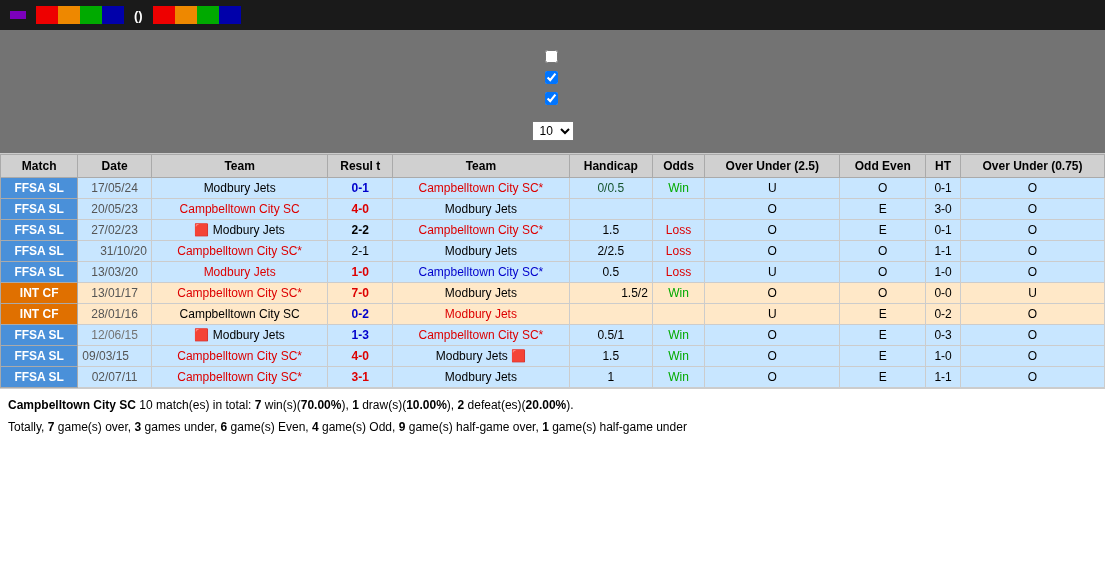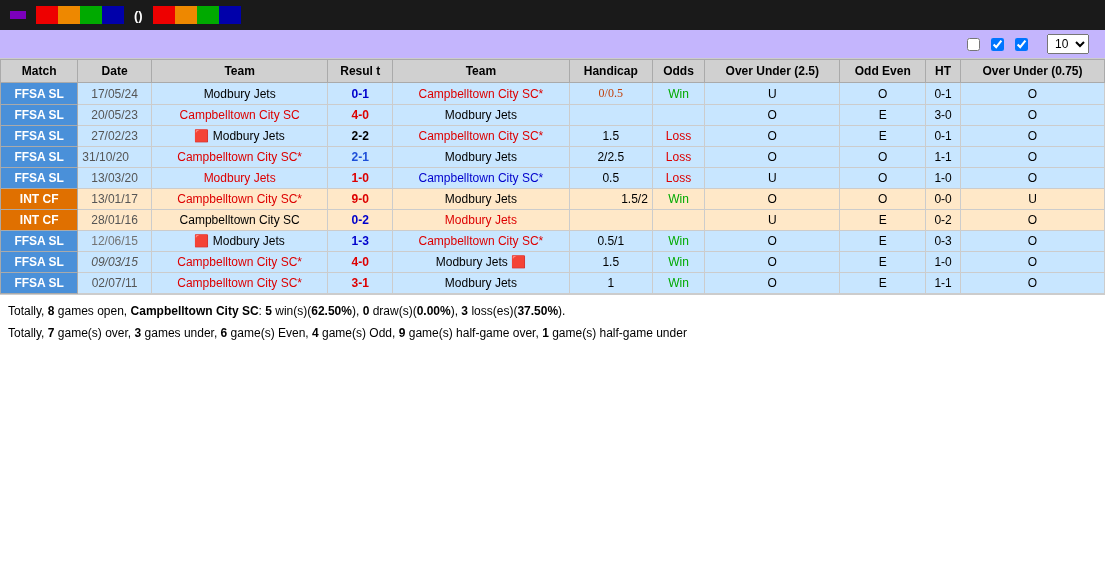--- a/index.html
+++ b/index.html
@@ -21,27 +21,28 @@
       font-size: 13px;
     }
     .match-title {
       color: #fff;
       font-size: 13px;
       font-weight: bold;
     }
     .vs { color: #00f; text-decoration: underline; }
 
     .controls-bar {
-      background: #c4b5fd;
+      background: #737373;
       padding: 4px 8px;
       display: flex;
       align-items: center;
       gap: 8px;
       font-size: 12px;
       border-bottom: 1px solid #ccc;
+      flex-direction: column;
     }
     .controls-bar label { display: flex; align-items: center; gap: 3px; }
     .controls-bar .int-cf { color: #1a69c4; font-weight: bold; }
     .controls-bar .ffsa-sl { color: #1a69c4; font-weight: bold; }
     .controls-bar select { font-size: 12px; padding: 1px 3px; }
 
     table {
       width: 100%;
       border-collapse: collapse;
       font-size: 12px;
@@ -144,21 +145,21 @@
       <th>Over Under (0.75)</th>
     </tr>
   </thead>
   <tbody id="table-body">
   <tr class="row-ffsa-sl">
         <td style="background: rgb(74, 144, 217); color: rgb(255, 255, 255); font-weight: bold; text-align: center; border: 1px solid rgb(170, 170, 170); padding: 3px 4px;">FFSA SL</td>
         <td style="color: rgb(85, 85, 85); text-align: center;">17/05/24</td>
         <td style="color: rgb(0, 0, 0); text-align: center;">Modbury Jets</td>
         <td style="color: rgb(0, 0, 204); font-weight: bold; text-align: center;">0-1</td>
         <td style="color: rgb(221, 0, 0); text-align: center;">Campbelltown City SC*</td>
-        <td style="color: #c2410c; text-align: center; font-family: Liberation Serif, serif;">0/0.5</td>
+        <td style="color: #14532d; text-align: center;">0/0.5</td>
         <td style="color: rgb(0, 170, 0); text-align: center;">Win</td>
         <td style="color: rgb(0, 0, 0); text-align: center;">U</td>
         <td style="color: rgb(0, 0, 0); text-align: center;">O</td>
         <td style="color: rgb(0, 0, 0); text-align: center;">0-1</td>
         <td style="color: rgb(0, 0, 0); text-align: center;">O</td>
       </tr>
       <tr class="row-ffsa-sl">
         <td style="background: rgb(74, 144, 217); color: rgb(255, 255, 255); font-weight: bold; text-align: center; border: 1px solid rgb(170, 170, 170); padding: 3px 4px;">FFSA SL</td>
         <td style="color: rgb(85, 85, 85); text-align: center;">20/05/23</td>
         <td style="color: rgb(221, 0, 0); text-align: center;">Campbelltown City SC</td>
@@ -179,23 +180,23 @@
         <td style="color: rgb(221, 0, 0); text-align: center;">Campbelltown City SC*</td>
         <td style="color: rgb(0, 0, 0); text-align: center;">1.5</td>
         <td style="color: rgb(221, 0, 0); text-align: center;">Loss</td>
         <td style="color: rgb(0, 0, 0); text-align: center;">O</td>
         <td style="color: rgb(0, 0, 0); text-align: center;">E</td>
         <td style="color: rgb(0, 0, 0); text-align: center;">0-1</td>
         <td style="color: rgb(0, 0, 0); text-align: center;">O</td>
       </tr>
       <tr class="row-ffsa-sl">
         <td style="background: rgb(74, 144, 217); color: rgb(255, 255, 255); font-weight: bold; text-align: center; border: 1px solid rgb(170, 170, 170); padding: 3px 4px;">FFSA SL</td>
-        <td style="color: rgb(85, 85, 85); text-align: left;">31/10/20</td>
-        <td style="color: rgb(221, 0, 0); text-align: center;">Campbelltown City SC*</td>
-        <td style="color: #1d4ed8; font-weight: bold; text-align: center;">2-1</td>
+        <td style="color: rgb(85, 85, 85); text-align: right;">31/10/20</td>
+        <td style="color: rgb(221, 0, 0); text-align: center;">Campbelltown City SC*</td>
+        <td style="color: #000000; font-weight: normal; text-align: center;">2-1</td>
         <td style="color: rgb(0, 0, 0); text-align: center;">Modbury Jets</td>
         <td style="color: rgb(0, 0, 0); text-align: center;">2/2.5</td>
         <td style="color: rgb(221, 0, 0); text-align: center;">Loss</td>
         <td style="color: rgb(0, 0, 0); text-align: center;">O</td>
         <td style="color: rgb(0, 0, 0); text-align: center;">O</td>
         <td style="color: rgb(0, 0, 0); text-align: center;">1-1</td>
         <td style="color: rgb(0, 0, 0); text-align: center;">O</td>
       </tr>
       <tr class="row-ffsa-sl">
         <td style="background: rgb(74, 144, 217); color: rgb(255, 255, 255); font-weight: bold; text-align: center; border: 1px solid rgb(170, 170, 170); padding: 3px 4px;">FFSA SL</td>
@@ -207,21 +208,21 @@
         <td style="color: rgb(221, 0, 0); text-align: center;">Loss</td>
         <td style="color: rgb(0, 0, 0); text-align: center;">U</td>
         <td style="color: rgb(0, 0, 0); text-align: center;">O</td>
         <td style="color: rgb(0, 0, 0); text-align: center;">1-0</td>
         <td style="color: rgb(0, 0, 0); text-align: center;">O</td>
       </tr>
       <tr class="row-int-cf">
         <td style="background: rgb(224, 112, 0); color: rgb(255, 255, 255); font-weight: bold; text-align: center; border: 1px solid rgb(170, 170, 170); padding: 3px 4px;">INT CF</td>
         <td style="color: rgb(85, 85, 85); text-align: center;">13/01/17</td>
         <td style="color: rgb(221, 0, 0); text-align: center;">Campbelltown City SC*</td>
-        <td style="color: rgb(221, 0, 0); font-weight: bold; text-align: center;">9-0</td>
+        <td style="color: rgb(221, 0, 0); font-weight: bold; text-align: center;">7-0</td>
         <td style="color: rgb(0, 0, 0); text-align: center;">Modbury Jets</td>
         <td style="color: rgb(0, 0, 0); text-align: right;">1.5/2</td>
         <td style="color: rgb(0, 170, 0); text-align: center;">Win</td>
         <td style="color: rgb(0, 0, 0); text-align: center;">O</td>
         <td style="color: rgb(0, 0, 0); text-align: center;">O</td>
         <td style="color: rgb(0, 0, 0); text-align: center;">0-0</td>
         <td style="color: rgb(0, 0, 0); text-align: center;">U</td>
       </tr>
       <tr class="row-int-cf">
         <td style="background: rgb(224, 112, 0); color: rgb(255, 255, 255); font-weight: bold; text-align: center; border: 1px solid rgb(170, 170, 170); padding: 3px 4px;">INT CF</td>
@@ -244,21 +245,21 @@
         <td style="color: rgb(221, 0, 0); text-align: center;">Campbelltown City SC*</td>
         <td style="color: rgb(0, 0, 0); text-align: center;">0.5/1</td>
         <td style="color: rgb(0, 170, 0); text-align: center;">Win</td>
         <td style="color: rgb(0, 0, 0); text-align: center;">O</td>
         <td style="color: rgb(0, 0, 0); text-align: center;">E</td>
         <td style="color: rgb(0, 0, 0); text-align: center;">0-3</td>
         <td style="color: rgb(0, 0, 0); text-align: center;">O</td>
       </tr>
       <tr class="row-ffsa-sl">
         <td style="background: rgb(74, 144, 217); color: rgb(255, 255, 255); font-weight: bold; text-align: center; border: 1px solid rgb(170, 170, 170); padding: 3px 4px;">FFSA SL</td>
-        <td style="color: rgb(85, 85, 85); text-align: center; font-style: italic;">09/03/15</td>
+        <td style="color: rgb(85, 85, 85); text-align: left;">09/03/15</td>
         <td style="color: rgb(221, 0, 0); text-align: center;">Campbelltown City SC*</td>
         <td style="color: rgb(221, 0, 0); font-weight: bold; text-align: center;">4-0</td>
         <td style="color: rgb(0, 0, 0); text-align: center;">Modbury Jets 🟥</td>
         <td style="color: rgb(0, 0, 0); text-align: center;">1.5</td>
         <td style="color: rgb(0, 170, 0); text-align: center;">Win</td>
         <td style="color: rgb(0, 0, 0); text-align: center;">O</td>
         <td style="color: rgb(0, 0, 0); text-align: center;">E</td>
         <td style="color: rgb(0, 0, 0); text-align: center;">1-0</td>
         <td style="color: rgb(0, 0, 0); text-align: center;">O</td>
       </tr>
@@ -273,18 +274,18 @@
         <td style="color: rgb(0, 0, 0); text-align: center;">O</td>
         <td style="color: rgb(0, 0, 0); text-align: center;">E</td>
         <td style="color: rgb(0, 0, 0); text-align: center;">1-1</td>
         <td style="color: rgb(0, 0, 0); text-align: center;">O</td>
       </tr>
     </tbody>
 </table>
 
 <div class="summary-section">
   <p>
-    Totally, <b>8</b> games open, <b>Campbelltown City SC</b>: <b>5</b> win(s)(<b>62.50%</b>), <b>0</b> draw(s)(<b>0.00%</b>), <b>3</b> loss(es)(<b>37.50%</b>).
+    <b>Campbelltown City SC</b> 10 match(es) in total: <b>7</b> win(s)(<b>70.00%</b>), <b>1</b> draw(s)(<b>10.00%</b>), <b>2</b> defeat(es)(<b>20.00%</b>).
   </p>
   <p>
     Totally, <b>7</b> game(s) over, <b>3</b> games under, <b>6</b> game(s) Even, <b>4</b> game(s) Odd, <b>9</b> game(s) half-game over, <b>1</b> game(s) half-game under
   </p>
 </div>
 
 </body></html>

